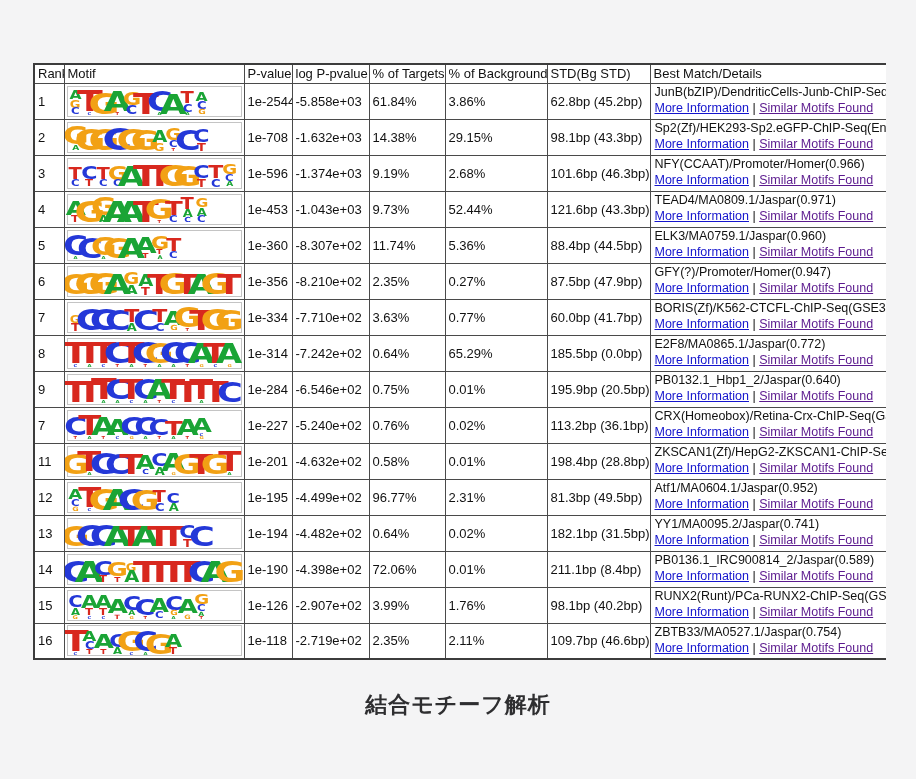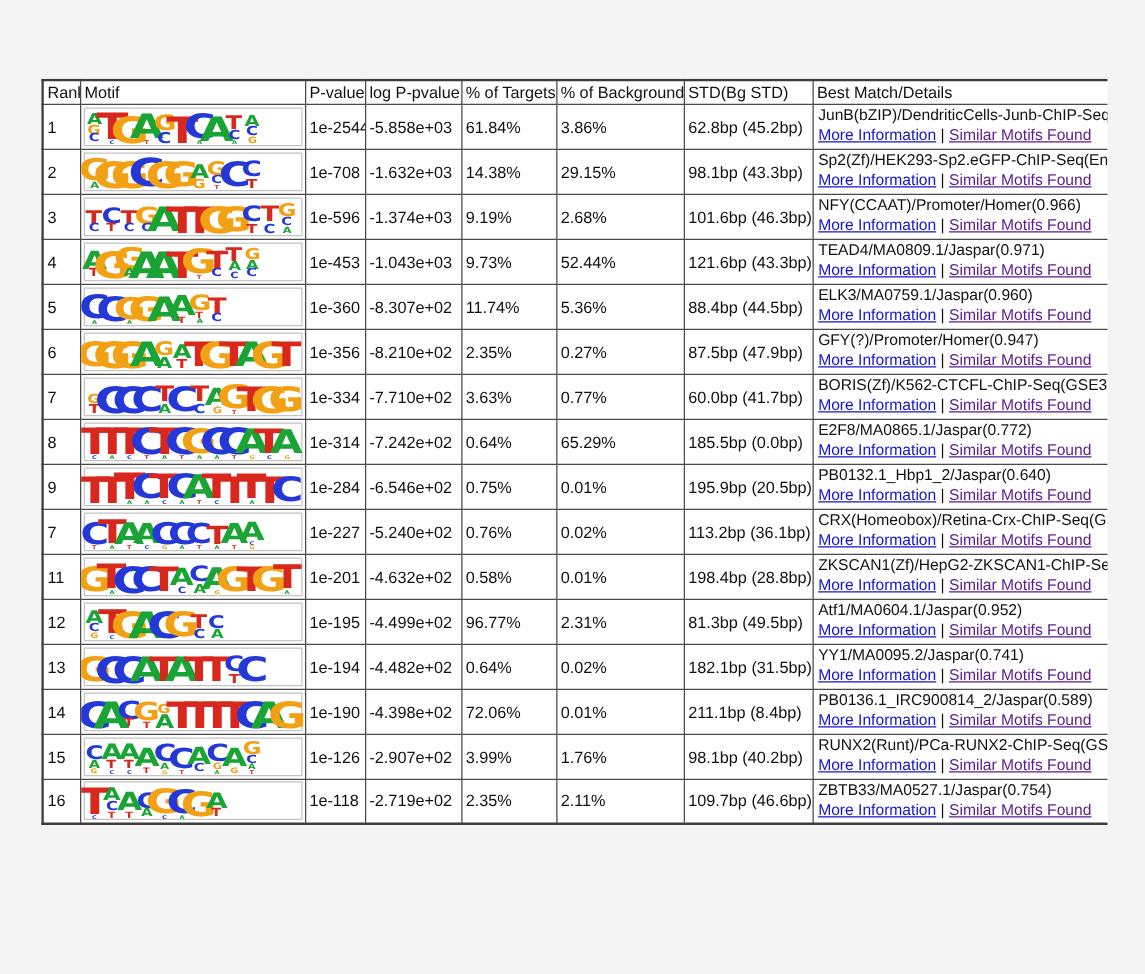--- a/index.html
+++ b/index.html
@@ -1059,13 +1059,14 @@
         <a href="#" class="link-more">More Information</a>
         <span class="links-sep"> | </span>
         <a href="#" class="link-similar">Similar Motifs Found</a>
       </div>
     </td>
   </tr>
 </tbody>
     </table>
   </div>
 
+  <div class="caption">結合モチーフ解析</div>
 </div>
 
 </body></html>

